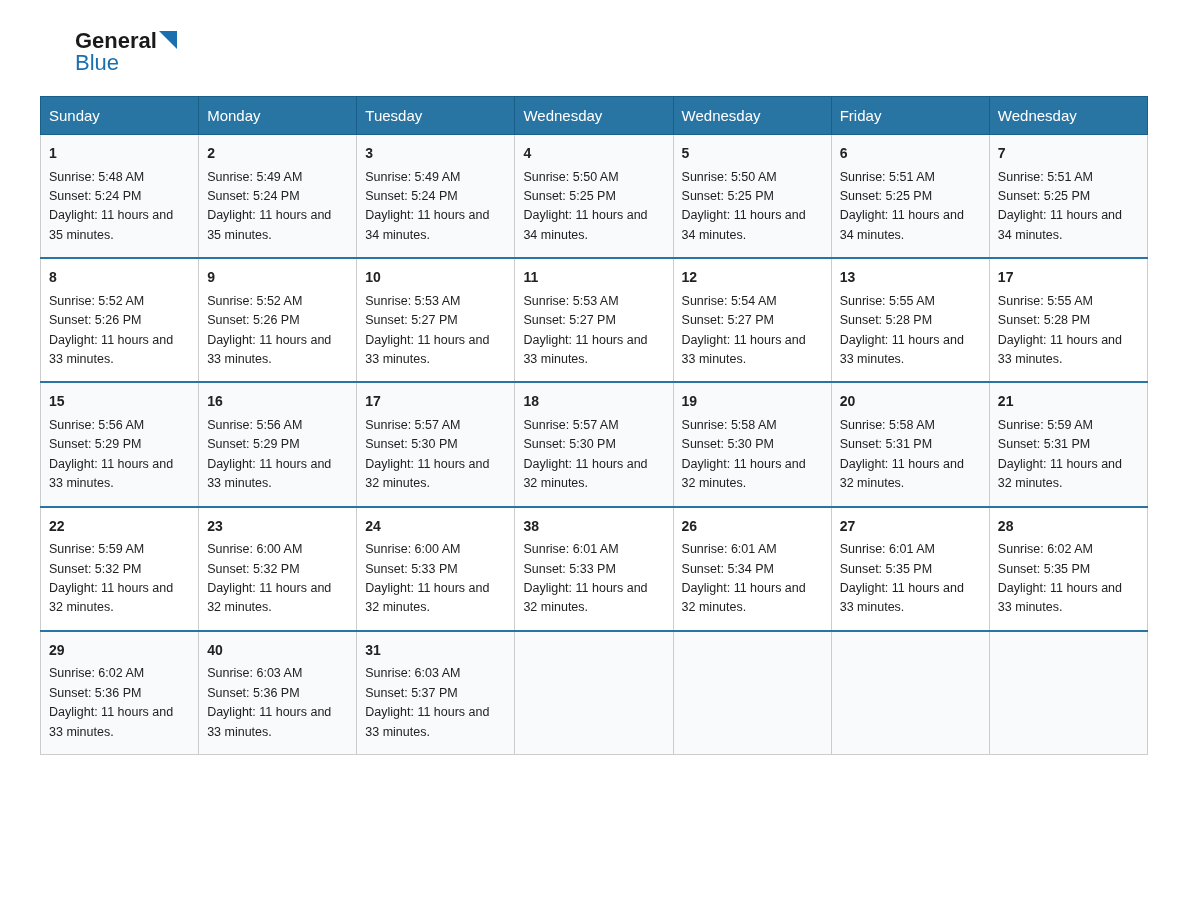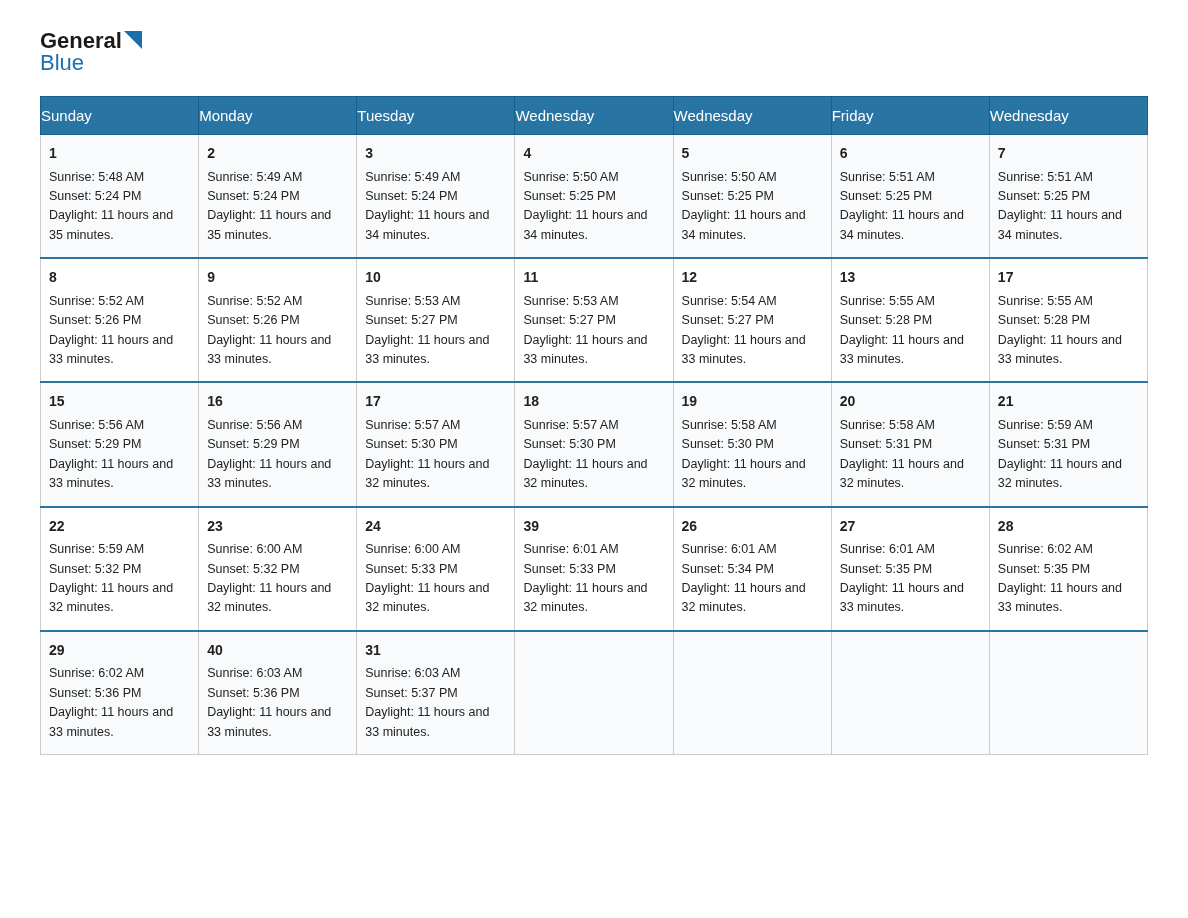--- a/index.html
+++ b/index.html
@@ -7,20 +7,21 @@
       font-family: Arial, sans-serif;
       background: #fff;
       padding: 30px 40px;
       color: #222;
     }
     .header {
       display: flex;
       justify-content: space-between;
       align-items: flex-start;
       margin-bottom: 20px;
+      margin-left: 35px;
     }
     .logo {
       display: flex;
       flex-direction: column;
       align-items: flex-start;
     }
     .logo-text {
       font-size: 22px;
       font-weight: bold;
       color: #1a1a1a;
@@ -46,21 +47,21 @@
       color: #444;
       margin-top: 4px;
     }
     table {
       width: 100%;
       border-collapse: collapse;
     }
     thead tr th {
       background-color: #2874a2;
       color: #fff;
-      padding: 10px 0;
+      padding: 10px 8px;
       text-align: left;
       font-size: 15px;
       font-weight: normal;
       border: 1px solid #1a5f8a;
     }
     tbody tr td {
       vertical-align: top;
       padding: 8px 8px 12px 8px;
       border: 1px solid #ccc;
       font-size: 12.5px;
@@ -142,21 +143,21 @@
         <td><span class="day-num">17</span><span class="day-info">Sunrise: 5:57 AM<br>Sunset: 5:30 PM<br>Daylight: 11 hours and 32 minutes.</span></td>
         <td><span class="day-num">18</span><span class="day-info">Sunrise: 5:57 AM<br>Sunset: 5:30 PM<br>Daylight: 11 hours and 32 minutes.</span></td>
         <td><span class="day-num">19</span><span class="day-info">Sunrise: 5:58 AM<br>Sunset: 5:30 PM<br>Daylight: 11 hours and 32 minutes.</span></td>
         <td><span class="day-num">20</span><span class="day-info">Sunrise: 5:58 AM<br>Sunset: 5:31 PM<br>Daylight: 11 hours and 32 minutes.</span></td>
         <td><span class="day-num">21</span><span class="day-info">Sunrise: 5:59 AM<br>Sunset: 5:31 PM<br>Daylight: 11 hours and 32 minutes.</span></td>
       </tr>
       <tr class="row-divider">
         <td><span class="day-num">22</span><span class="day-info">Sunrise: 5:59 AM<br>Sunset: 5:32 PM<br>Daylight: 11 hours and 32 minutes.</span></td>
         <td><span class="day-num">23</span><span class="day-info">Sunrise: 6:00 AM<br>Sunset: 5:32 PM<br>Daylight: 11 hours and 32 minutes.</span></td>
         <td><span class="day-num">24</span><span class="day-info">Sunrise: 6:00 AM<br>Sunset: 5:33 PM<br>Daylight: 11 hours and 32 minutes.</span></td>
-        <td><span class="day-num">39</span><span class="day-info">Sunrise: 6:01 AM<br>Sunset: 5:33 PM<br>Daylight: 11 hours and 32 minutes.</span></td>
+        <td><span class="day-num">38</span><span class="day-info">Sunrise: 6:01 AM<br>Sunset: 5:33 PM<br>Daylight: 11 hours and 32 minutes.</span></td>
         <td><span class="day-num">26</span><span class="day-info">Sunrise: 6:01 AM<br>Sunset: 5:34 PM<br>Daylight: 11 hours and 32 minutes.</span></td>
         <td><span class="day-num">27</span><span class="day-info">Sunrise: 6:01 AM<br>Sunset: 5:35 PM<br>Daylight: 11 hours and 33 minutes.</span></td>
         <td><span class="day-num">28</span><span class="day-info">Sunrise: 6:02 AM<br>Sunset: 5:35 PM<br>Daylight: 11 hours and 33 minutes.</span></td>
       </tr>
       <tr class="row-divider">
         <td><span class="day-num">29</span><span class="day-info">Sunrise: 6:02 AM<br>Sunset: 5:36 PM<br>Daylight: 11 hours and 33 minutes.</span></td>
         <td><span class="day-num">40</span><span class="day-info">Sunrise: 6:03 AM<br>Sunset: 5:36 PM<br>Daylight: 11 hours and 33 minutes.</span></td>
         <td><span class="day-num">31</span><span class="day-info">Sunrise: 6:03 AM<br>Sunset: 5:37 PM<br>Daylight: 11 hours and 33 minutes.</span></td>
         <td></td>
         <td></td>

